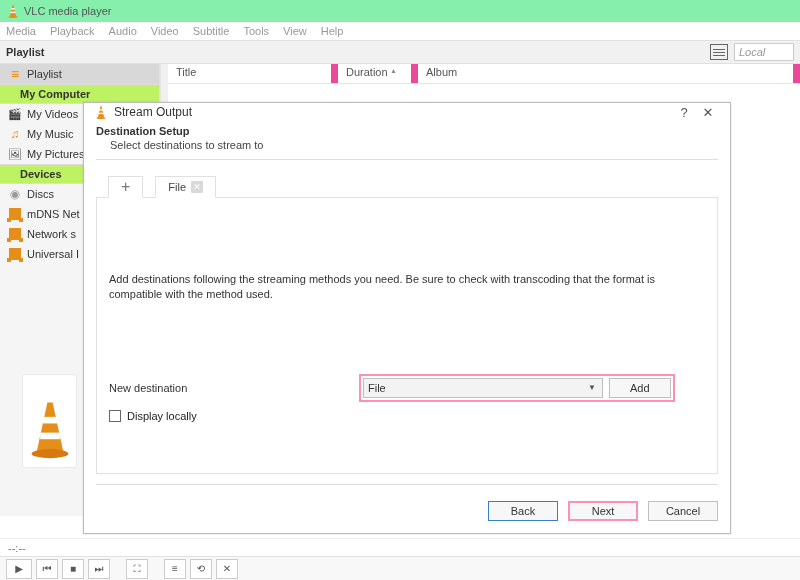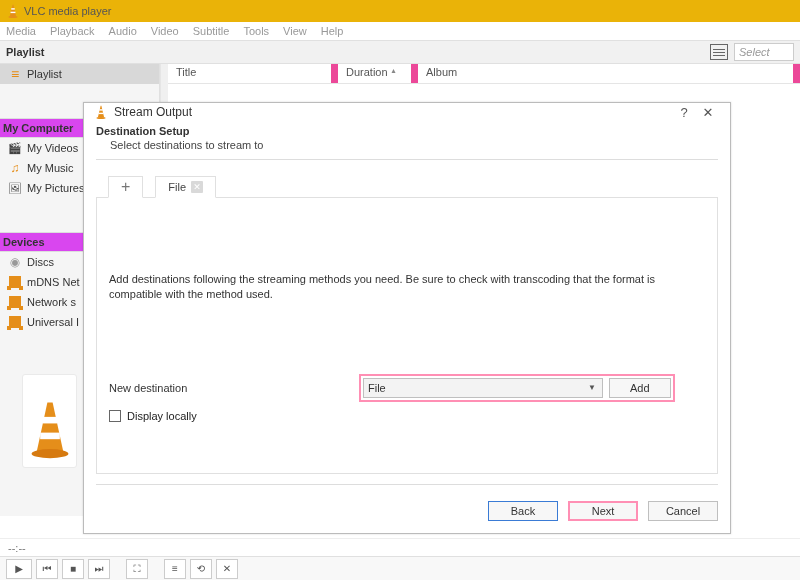--- a/index.html
+++ b/index.html
@@ -1,35 +1,35 @@
 <!DOCTYPE html>
 <html><head>
 <meta charset="utf-8">
 <style>
   * { box-sizing: border-box; margin: 0; padding: 0; font-family: "Segoe UI", Tahoma, sans-serif; font-size: 11px; }
   body { background: #fff; width: 800px; height: 580px; overflow: hidden; position: relative; color: #222; }
 
   
-  .titlebar { height: 22px; display: flex; align-items: center; padding-left: 6px; background: #eab308; }
+  .titlebar { height: 22px; display: flex; align-items: center; padding-left: 6px; background: #86efac; }
   .titlebar .logo { width: 14px; height: 14px; margin-right: 4px; position: relative; }
   .titlebar .title { font-size: 11px; color: #555; }
 
   .menubar { height: 18px; display: flex; align-items: center; padding-left: 6px; gap: 14px; color: #999; background: #fff; }
   .menubar span { cursor: default; }
 
   .toolbar { height: 24px; background: #f1f1f1; border-top: 1px solid #e0e0e0; border-bottom: 1px solid #e0e0e0; display: flex; align-items: center; padding: 0 6px; justify-content: space-between; }
   .toolbar-right { display: flex; align-items: center; gap: 6px; }
   .list-icon { width: 18px; height: 16px; border: 1px solid #666; display: flex; flex-direction: column; justify-content: center; gap: 2px; padding: 2px; }
   .list-icon div { height: 1px; background: #666; }
   .search-box { border: 1px solid #ccc; background: #fff; height: 18px; width: 60px; padding: 0 4px; display: flex; align-items: center; color: #999; font-style: italic; }
 
   
   .main { display: flex; height: 452px; }
   .sidebar { width: 160px; background: #f5f5f5; border-right: 1px solid #e0e0e0; overflow: hidden; }
-  .sb-heading { background: #d946ef; font-weight: bold; padding: 3px 3px; border-top: 1px solid #ddd; border-bottom: 1px solid #ddd; color: #333; margin-top: 34px; }
+  .sb-heading { background: #bef264; font-weight: bold; padding: 3px 20px; border-top: 1px solid #ddd; border-bottom: 1px solid #ddd; color: #333; }
   .sb-item { display: flex; align-items: center; gap: 5px; padding: 3px 6px 3px 8px; cursor: default; color: #333; }
   .sb-item.selected { background: #d8d8d8; }
   .sb-icon { width: 14px; height: 14px; display: inline-flex; align-items: center; justify-content: center; }
   .icon-lines::before { content: "≡"; color: #e58e1a; font-size: 14px; line-height: 14px; }
   .icon-folder::before { content: "🗀"; color: #e58e1a; font-size: 12px; }
   .icon-video::before { content: "🎬"; font-size: 11px; }
   .icon-music::before { content: "♫"; color: #e58e1a; font-size: 12px; }
   .icon-picture::before { content: "🖼"; font-size: 11px; }
   .icon-disc::before { content: "◉"; color: #999; font-size: 12px; }
   .icon-net { width: 12px; height: 12px; background: #e58e1a; position: relative; }
@@ -117,21 +117,21 @@
 
 <div class="toolbar">
   <span style="font-weight:bold;color:#333;">Playlist</span>
   <div class="toolbar-right">
     <div class="list-icon">
         <div></div>
         <div></div>
         <div></div>
       </div>
     <div class="search-box" title="Search">
-      <span>Select</span>
+      <span>Local</span>
     </div>
   </div>
 </div>
 
 <div class="main">
   <div class="sidebar">
 
     <div class="sb-item selected">
       <span class="sb-icon icon-lines"></span>
       <span>Playlist</span>

